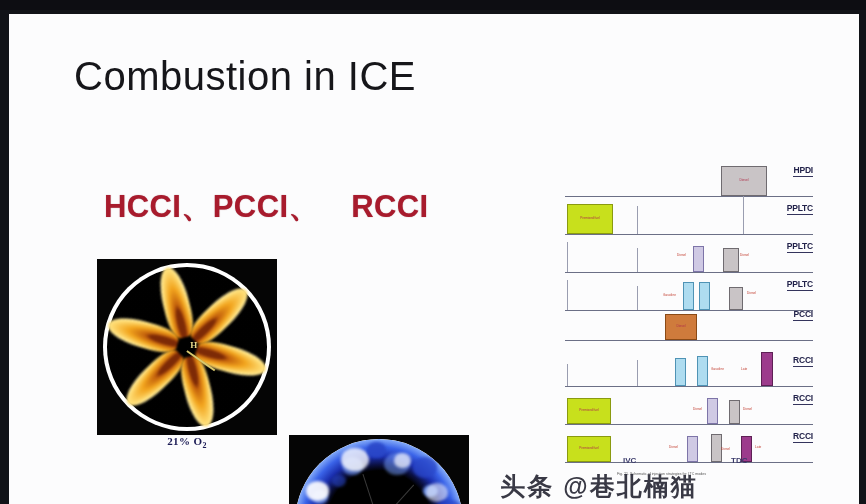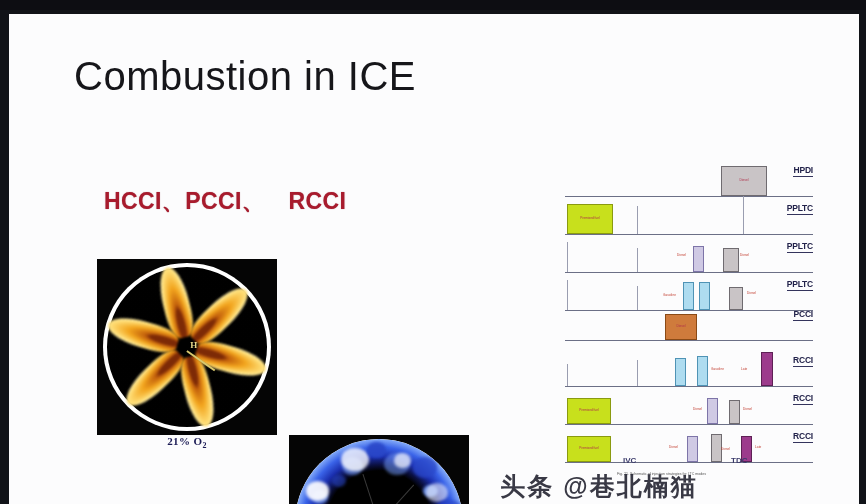--- a/index.html
+++ b/index.html
@@ -16,21 +16,21 @@
   #title{position:absolute;left:65px;top:40px;font-size:40px;color:#16161a;
          font-weight:400;letter-spacing:.5px;font-family:"Liberation Sans",sans-serif;}
 
   
   #bullet-row{position:absolute;left:62px;top:131px;display:flex;align-items:center;gap:4px;}
   #diamond{width:15px;height:15px;background:#1e9fe0;transform:rotate(45deg);
            margin-right:4px;box-shadow:0 0 1px #0d6ea3;}
   #bullet-text{font-size:23px;color:#29b6e8;font-weight:600;letter-spacing:.1px;
                text-shadow:0 0 1px rgba(10,120,170,.55);}
 
-  #subline{position:absolute;left:95px;top:172px;font-size:23px;font-weight:bold;
+  #subline{position:absolute;left:95px;top:172px;font-size:31px;font-weight:bold;
            color:#a81b2d;letter-spacing:.4px;
            text-shadow:0 0 1px rgba(120,10,25,.5);}
 
   
   .photo-wrap{position:absolute;}
   .photo{width:180px;height:176px;background:#050505;position:relative;overflow:hidden;}
   #photo-a{left:88px;top:245px;}
   #photo-b{left:280px;top:245px;}
 
   .circ{position:absolute;left:50%;top:50%;width:168px;height:168px;margin:-84px 0 0 -84px;

